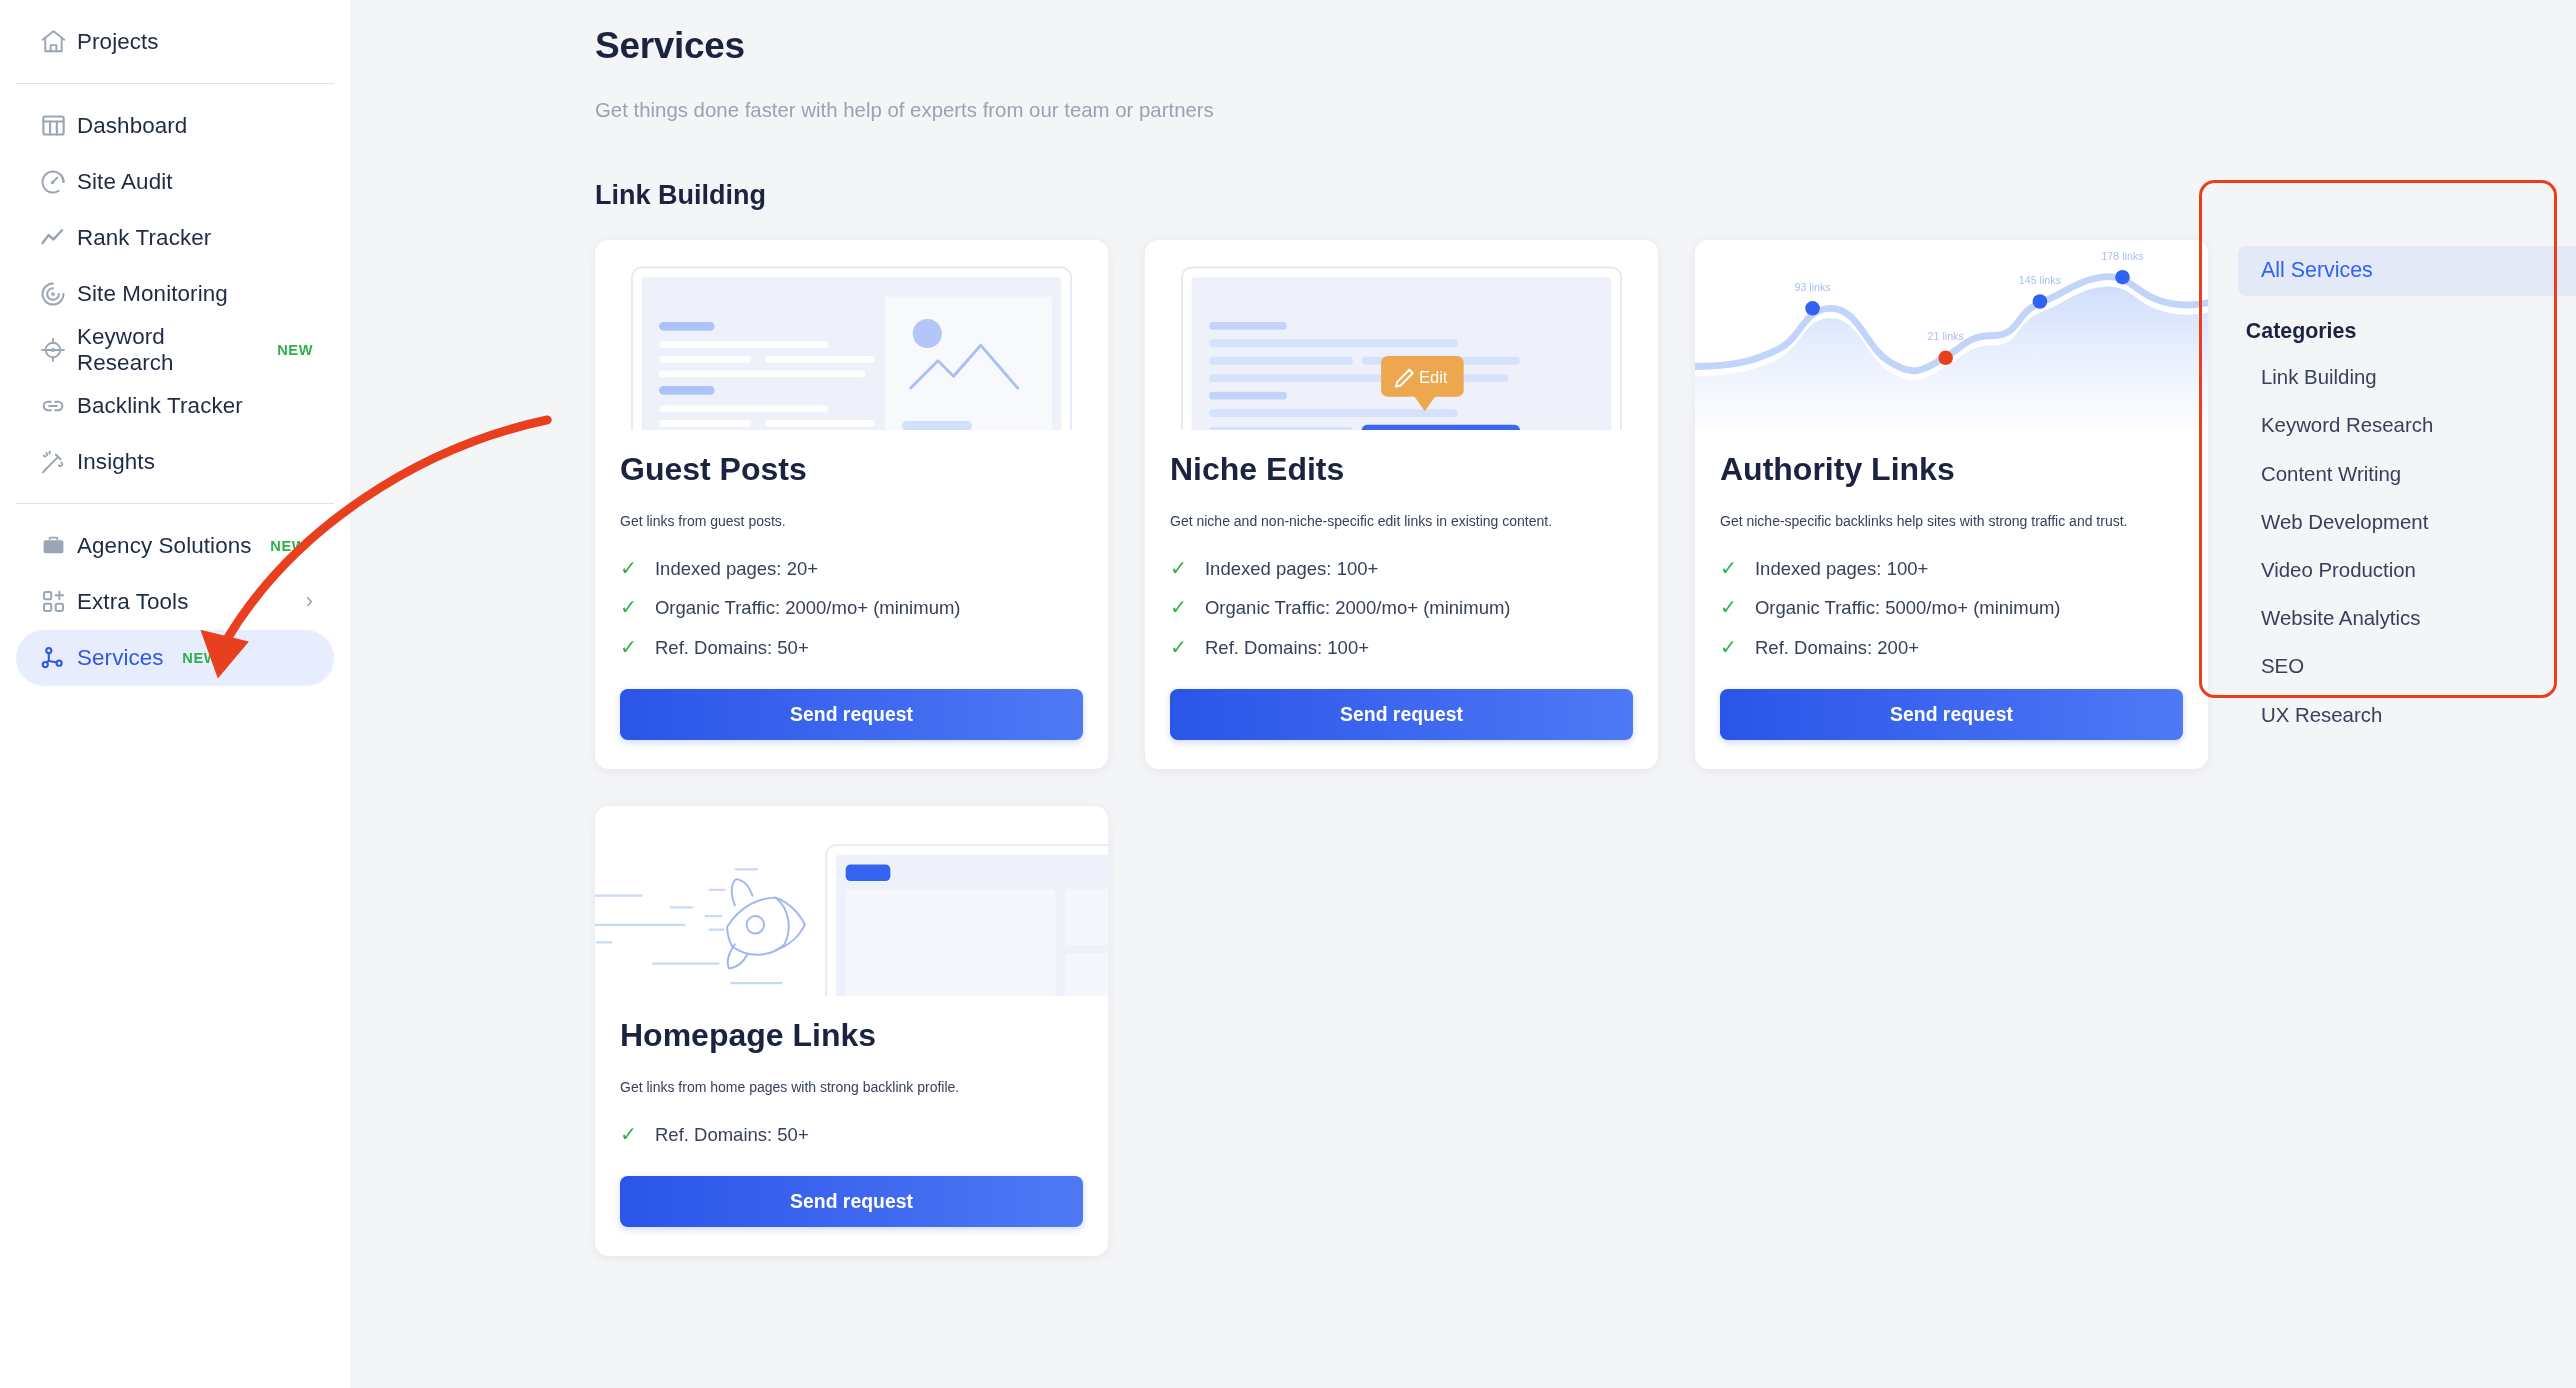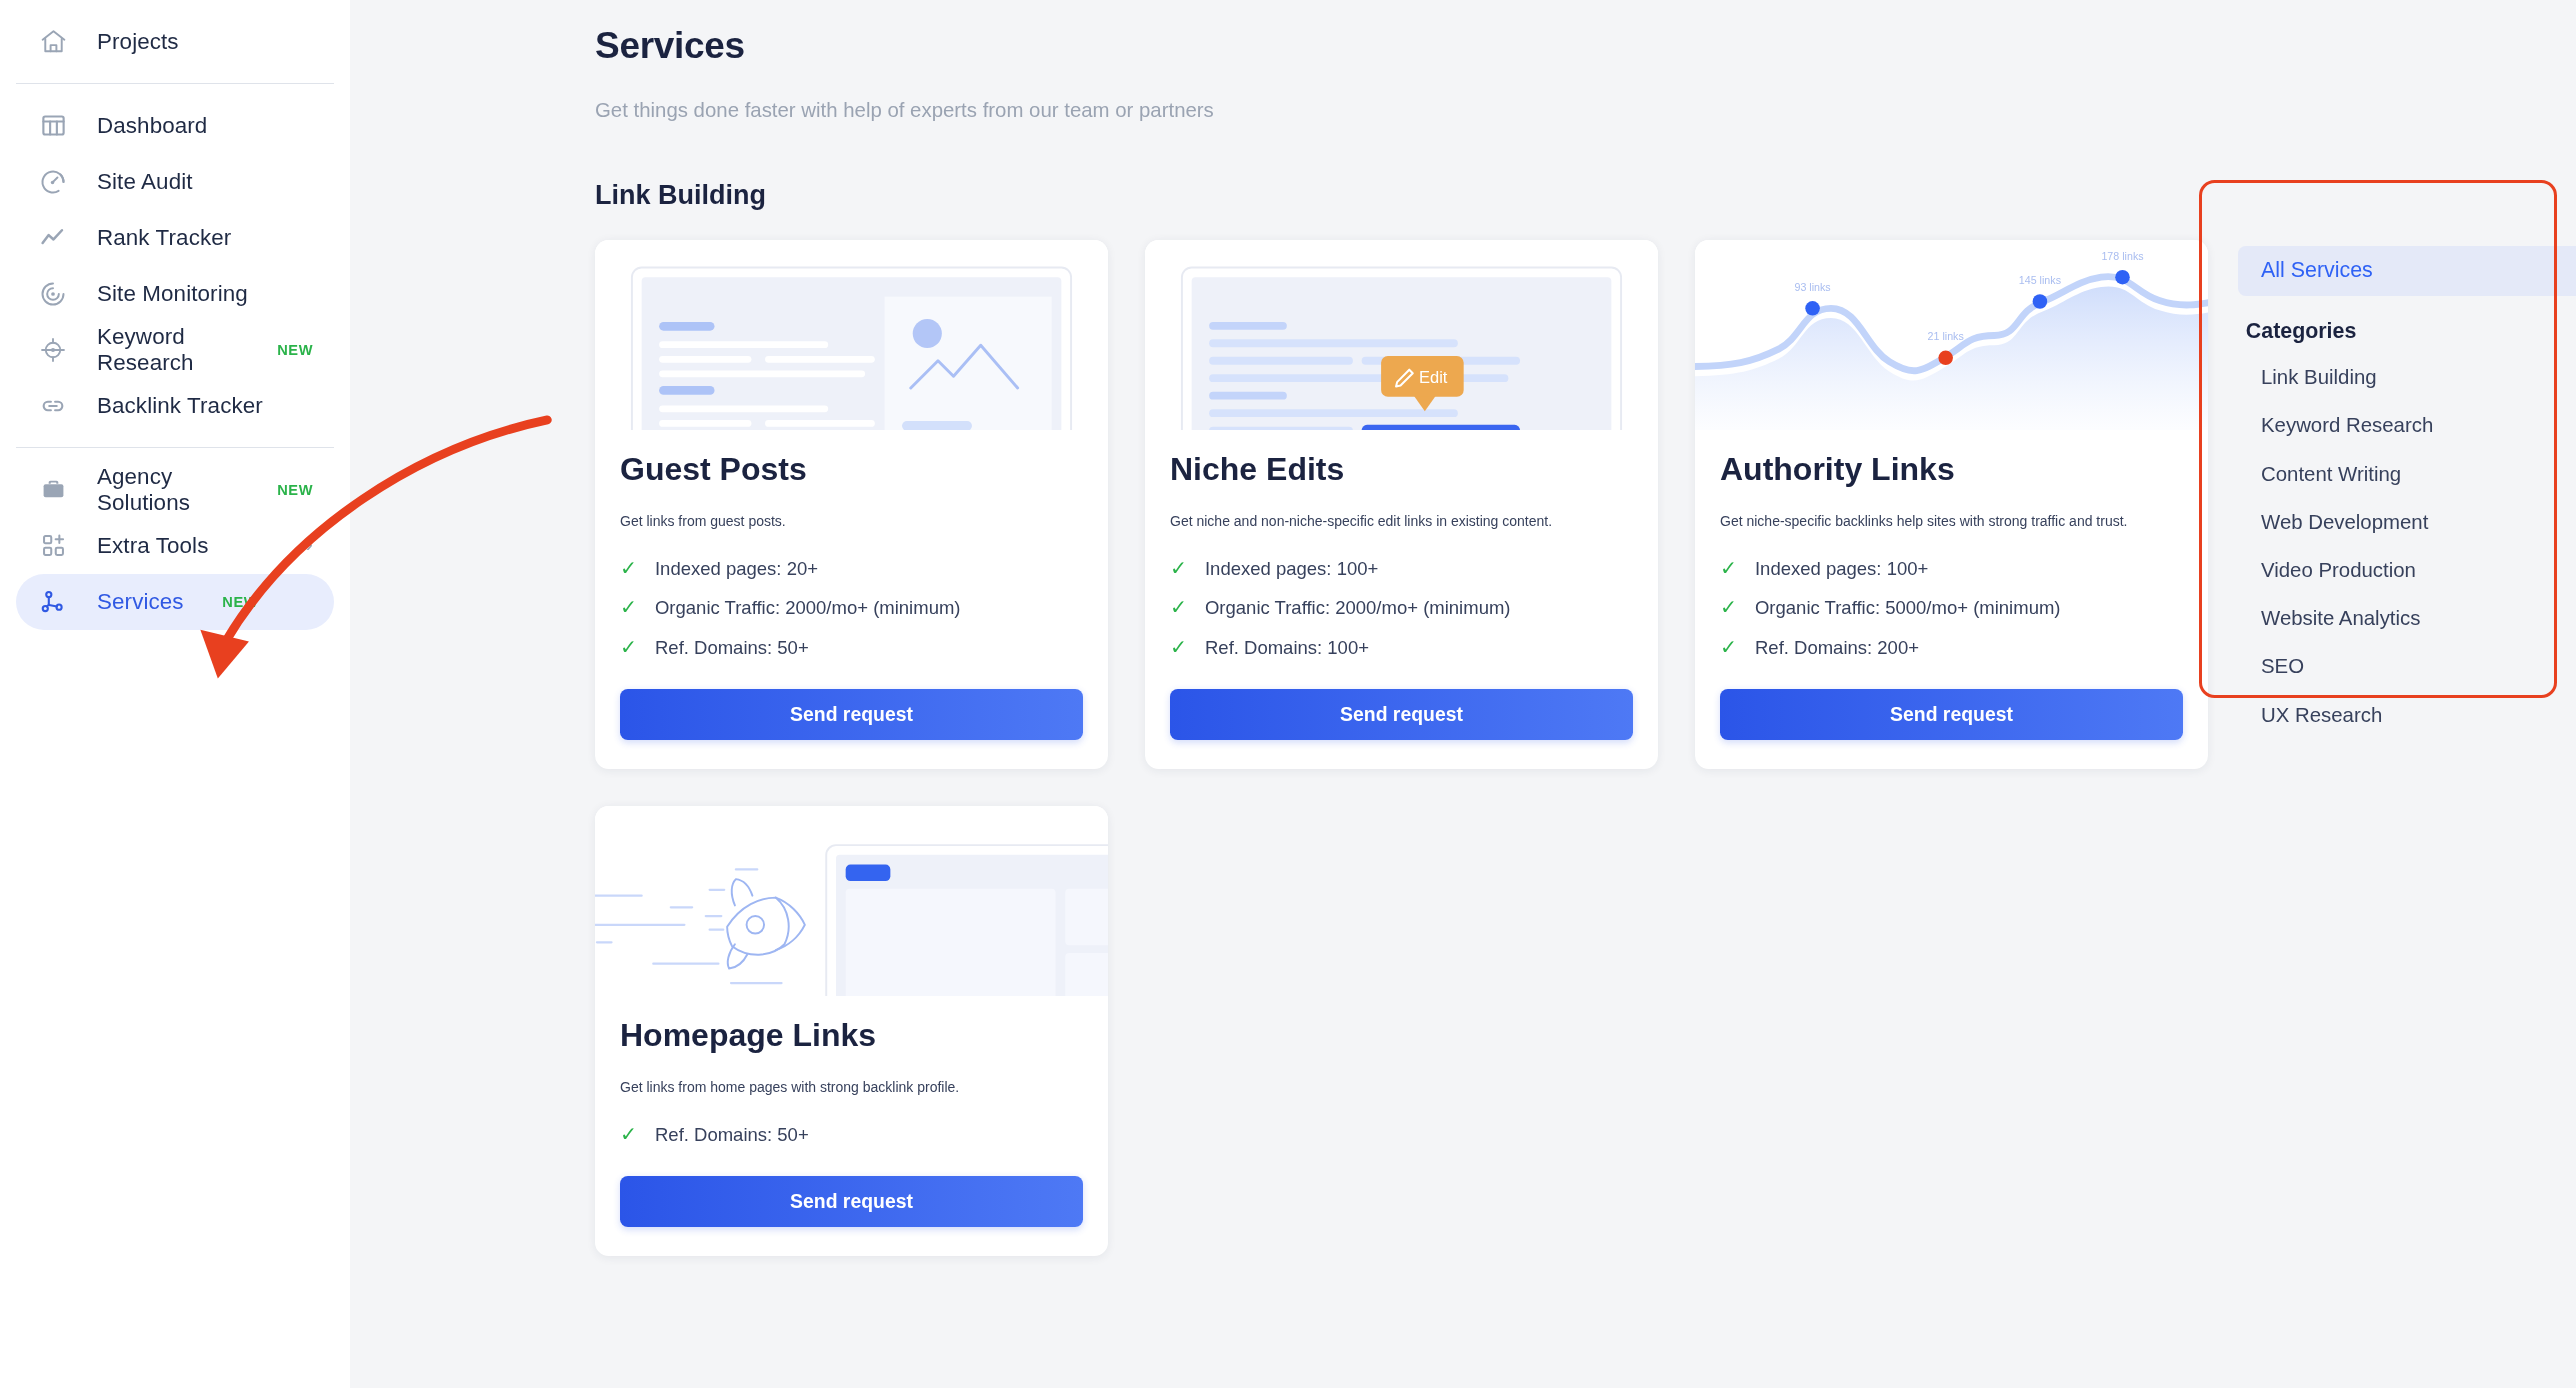--- a/index.html
+++ b/index.html
@@ -11,21 +11,21 @@
   }
   #app { position: relative; width: 2576px; height: 1388px; display: flex; }
 
   
   .sidebar {
     width: 350px; height: 1388px; background: #ffffff;
     flex: 0 0 350px; padding-top: 0; position: relative;
   }
   .side-top { padding: 13.6px 15.6px 0 15.6px; }
   .side-item {
-    display: flex; align-items: center; gap: 27px;
+    display: flex; align-items: center; gap: 7px;
     height: 56px; padding: 0 21.4px; border-radius: 971px;
     color: #1f2a44; font-size: 22.4px; letter-spacing: 0.1px;
     cursor: pointer; position: relative;
   }
   .side-item .ico { width: 33px; height: 33px; flex: 0 0 33px; display: flex; align-items: center; justify-content: center; color: #9aa5b5; }
   .side-item .ico svg { display: block; }
   .side-item.active { background: #e8edfd; color: #3059e3; }
   .side-item.active .ico { color: #3059e3; }
   .badge-new {
     color: #2bb34a; font-size: 14.6px; font-weight: bold; letter-spacing: 0.6px; margin-left: 11.7px;
@@ -174,20 +174,32 @@
         <span class="ico">
           <svg width="28" height="28" viewBox="0 0 24 24" fill="none" stroke="currentColor" stroke-width="1.8" stroke-linecap="round">
             <path d="M10.2 8.4H7.6a3.6 3.6 0 1 0 0 7.2h2.6"></path>
               <path d="M13.8 8.4h2.6a3.6 3.6 0 1 1 0 7.2h-2.6"></path>
               <path d="M8.8 12h6.4"></path>
           </svg>
         </span>
         <span>Backlink Tracker</span>
       </div>
 
+      <div class="side-item">
+        <span class="ico">
+          <svg width="28" height="28" viewBox="0 0 24 24" fill="none" stroke="currentColor" stroke-width="1.7" stroke-linecap="round" stroke-linejoin="round">
+            <path d="M5 19 16.4 7.6"></path>
+              <path d="M14.4 5.6 18.4 9.6"></path>
+            <path d="M5.2 19.2 3.4 20.9"></path>
+            <path d="M6.4 4.2 7 6M4 6.6 5.8 7.2M9.2 3 9 4.8"></path>
+            <path d="M19.4 12.6 20 14.4M17 15 18.8 15.6"></path>
+          </svg>
+        </span>
+        <span>Insights</span>
+      </div>
     </div>
 
     <div class="side-divider"></div>
 
     <div class="side-group">
 
       <div class="side-item">
         <span class="ico">
           <svg width="27" height="27" viewBox="0 0 24 24" fill="currentColor">
             <path d="M9.3 4.2h5.4c.9 0 1.6.7 1.6 1.6v1h-1.8v-.7a.3.3 0 0 0-.3-.3H9.8a.3.3 0 0 0-.3.3v.7H7.7v-1c0-.9.7-1.6 1.6-1.6z"></path>

